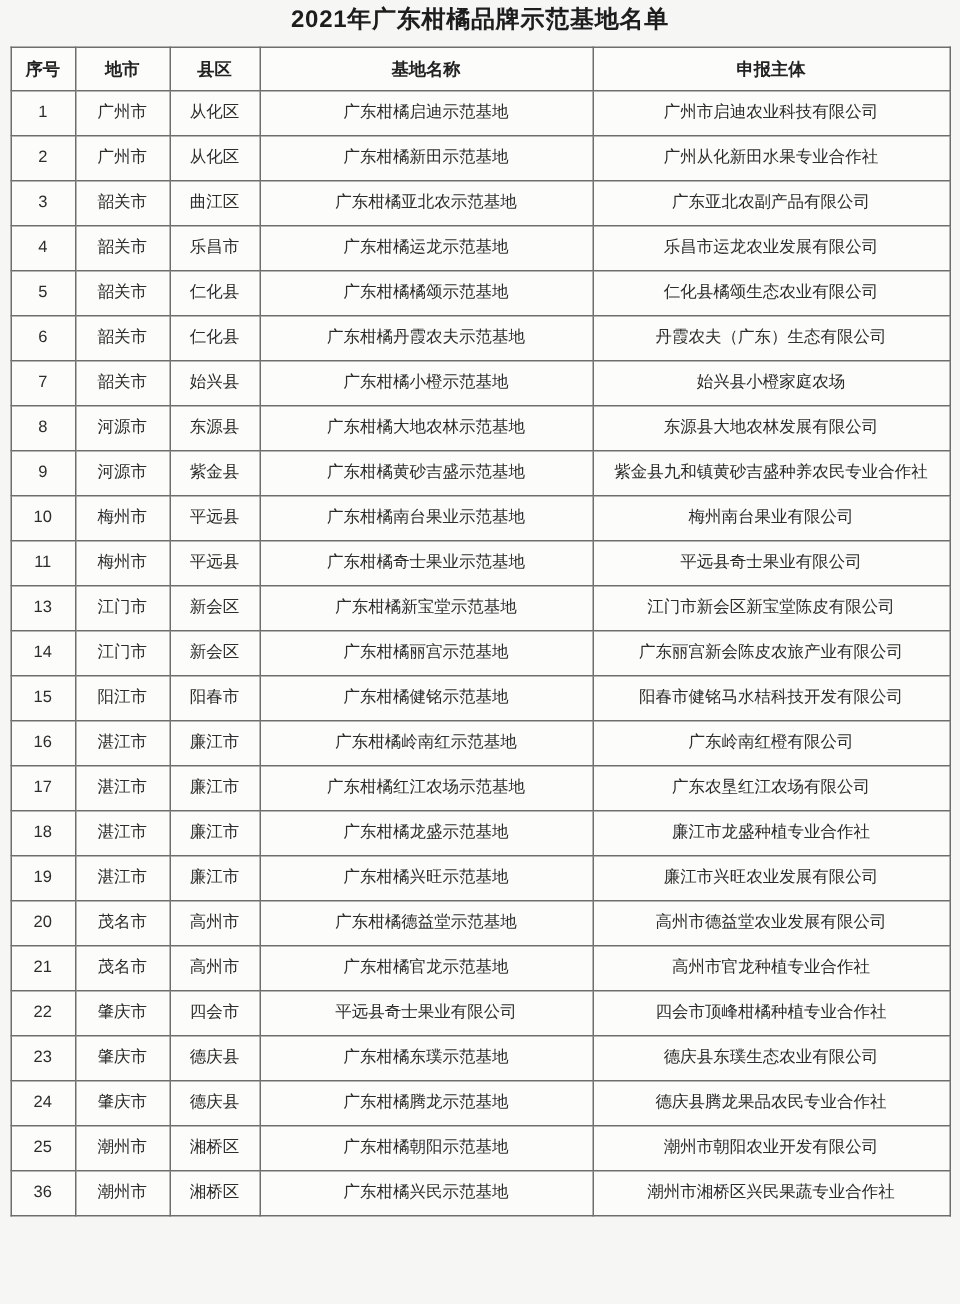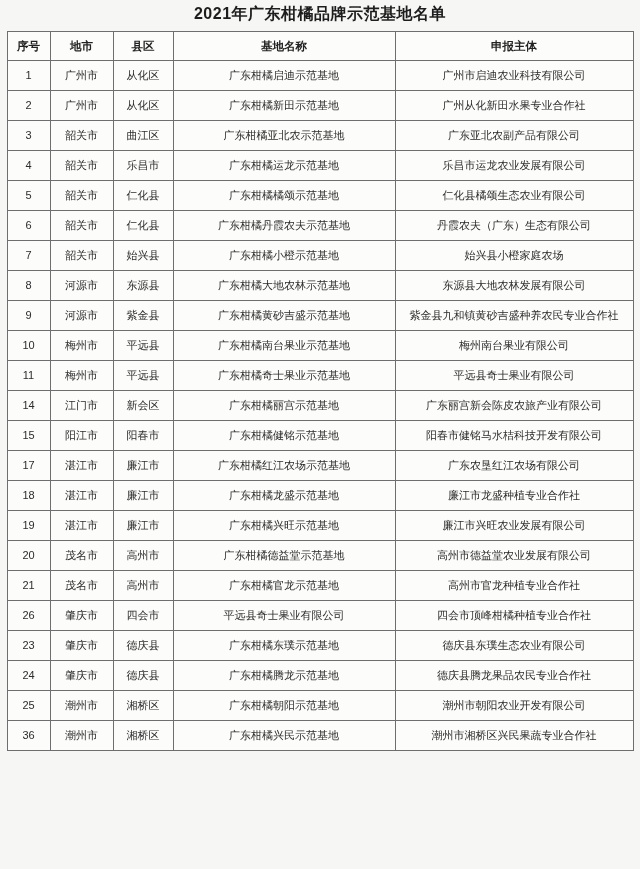--- a/index.html
+++ b/index.html
@@ -159,34 +159,48 @@
           <td>梅州南台果业有限公司</td>
         </tr>
         <tr>
           <td>11</td>
           <td>梅州市</td>
           <td>平远县</td>
           <td>广东柑橘奇士果业示范基地</td>
           <td>平远县奇士果业有限公司</td>
         </tr>
         <tr>
+          <td>13</td>
+          <td>江门市</td>
+          <td>新会区</td>
+          <td>广东柑橘新宝堂示范基地</td>
+          <td>江门市新会区新宝堂陈皮有限公司</td>
+        </tr>
+        <tr>
           <td>14</td>
           <td>江门市</td>
           <td>新会区</td>
           <td>广东柑橘丽宫示范基地</td>
           <td>广东丽宫新会陈皮农旅产业有限公司</td>
         </tr>
         <tr>
           <td>15</td>
           <td>阳江市</td>
           <td>阳春市</td>
           <td>广东柑橘健铭示范基地</td>
           <td>阳春市健铭马水桔科技开发有限公司</td>
         </tr>
         <tr>
+          <td>16</td>
+          <td>湛江市</td>
+          <td>廉江市</td>
+          <td>广东柑橘岭南红示范基地</td>
+          <td>广东岭南红橙有限公司</td>
+        </tr>
+        <tr>
           <td>17</td>
           <td>湛江市</td>
           <td>廉江市</td>
           <td>广东柑橘红江农场示范基地</td>
           <td>广东农垦红江农场有限公司</td>
         </tr>
         <tr>
           <td>18</td>
           <td>湛江市</td>
           <td>廉江市</td>
@@ -208,21 +222,21 @@
           <td>高州市德益堂农业发展有限公司</td>
         </tr>
         <tr>
           <td>21</td>
           <td>茂名市</td>
           <td>高州市</td>
           <td>广东柑橘官龙示范基地</td>
           <td>高州市官龙种植专业合作社</td>
         </tr>
         <tr>
-          <td>26</td>
+          <td>22</td>
           <td>肇庆市</td>
           <td>四会市</td>
           <td>平远县奇士果业有限公司</td>
           <td>四会市顶峰柑橘种植专业合作社</td>
         </tr>
         <tr>
           <td>23</td>
           <td>肇庆市</td>
           <td>德庆县</td>
           <td>广东柑橘东璞示范基地</td>

